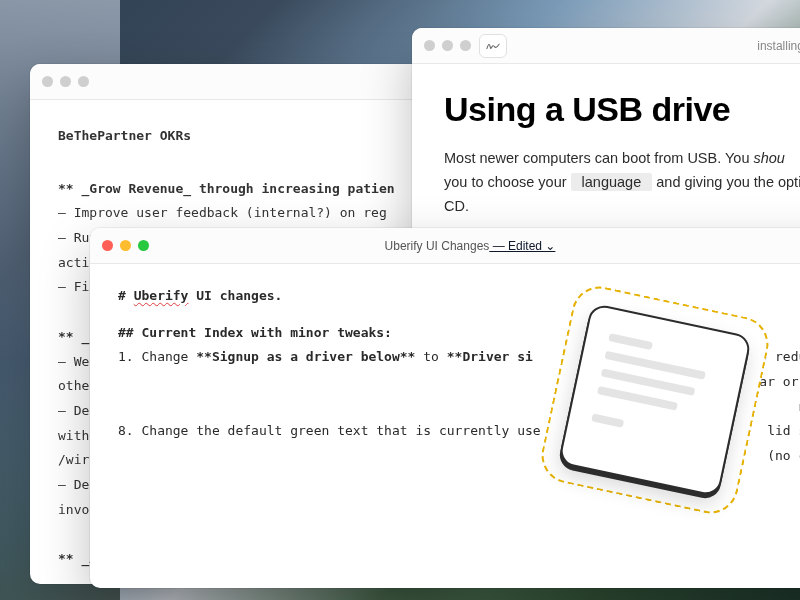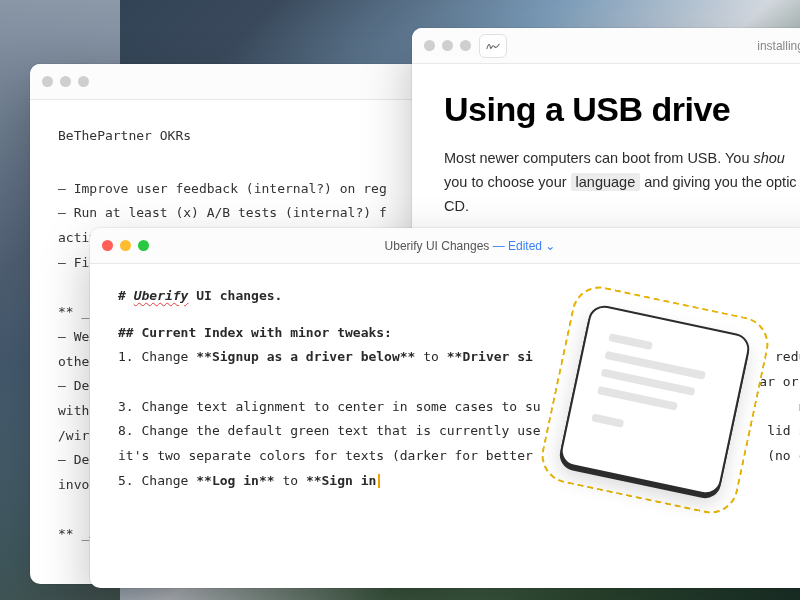--- a/index.html
+++ b/index.html
@@ -26,44 +26,44 @@
   .traffic { display: flex; gap: 7px; }
   .dot { width: 11px; height: 11px; border-radius: 50%; }
   .dot-inactive { background: #cfcfcf; }
   .dot-red { background: #ff5f57; }
   .dot-yellow { background: #febc2e; }
   .dot-green { background: #28c840; }
   .title-center {
     position: absolute; left: 0; right: 0; text-align: center;
     font-size: 12px; color: #555; pointer-events: none;
   }
-  .title-suffix { color: #3b82f6; }
+  .title-suffix { color: #0f172a; text-decoration: underline; }
 
   
   .w-btp { left: 30px; top: 64px; width: 420px; height: 520px; }
   .w-btp .content { padding: 24px 28px; font-family: ui-monospace, "SFMono-Regular", Menlo, monospace; font-size: 13px; line-height: 1.9; color: #333; }
-  .w-btp .hl { font-weight: 400; }
+  .w-btp .hl { font-weight: 700; }
   .cursor-bar { display: inline-block; width: 2px; height: 14px; background: #f2a100; vertical-align: text-bottom; margin-left: 2px; }
 
   
   .w-usb { left: 412px; top: 28px; width: 480px; height: 300px; }
   .w-usb .titlebar { justify-content: flex-start; }
   .w-usb .tool-btn { width: 28px; height: 24px; border-radius: 6px; border: 1px solid #e0e0e0; background: #fff; display: flex; align-items: center; justify-content: center; margin-left: 8px; }
   .w-usb .tool-btn svg { width: 14px; height: 12px; }
   .w-usb .title-right { margin-left: auto; font-size: 12px; color: #888; white-space: nowrap; }
   .w-usb .content { padding: 26px 32px; }
   .w-usb h1 { font-size: 34px; font-weight: 800; letter-spacing: -0.5px; margin-bottom: 18px; }
   .w-usb p { font-size: 14.5px; line-height: 1.65; color: #2c2c2c; }
-  .w-usb .kw { background: #ececec; padding: 1px 5px; border-radius: 2px; }
+  .w-usb .kw { background: #ececec; padding: 1px 11px; border-radius: 2px; }
   .w-usb em { font-style: italic; }
 
   
   .w-ub { left: 90px; top: 228px; width: 760px; height: 360px; }
   .w-ub .content { padding: 20px 28px; font-family: ui-monospace, Menlo, monospace; font-size: 13px; line-height: 1.9; color: #2a2a2a; white-space: nowrap; }
-  .w-ub .spell { text-decoration: underline wavy #e33c3c; text-decoration-thickness: 1px; text-underline-offset: 2px; font-style: italic; }
+  .w-ub .spell { text-decoration: underline wavy #e33c3c; text-decoration-thickness: 1px; text-underline-offset: 2px; }
   .w-ub .b { font-weight: 700; }
 
   
   .sticker {
     position: absolute; left: 555px; top: 300px; width: 200px; height: 200px;
     transform: rotate(12deg);
   }
   .sticker .outer {
     position: absolute; inset: 0; background: #fff; border-radius: 28px;
     border: 2px dashed #e6b100;
@@ -87,20 +87,21 @@
       <div class="dot dot-inactive"></div>
       <div class="dot dot-inactive"></div>
       <div class="dot dot-inactive"></div>
     </div>
   </div>
   <div class="content">
     <div class="hl">BeThePartner OKRs</div>
     <div style="height:14px"></div>
     <div style="height:14px"></div>
     <div id="btp-lines">
+        <div><span class="hl">** _Grow Revenue_ through increasing patien</span></div>
         <div>—  Improve user feedback (internal?) on reg</div>
         <div>—  Run at least (x) A/B tests (internal?) f</div>
         <div>activ</div>
         <div>—  Fi</div>
         <div>&nbsp;</div>
         <div><span class="hl">** _C</span></div>
         <div>—  We</div>
         <div>othe</div>
         <div>—  De</div>
         <div>with</div>
@@ -152,24 +153,24 @@
   <div class="content">
     <div>
       <span class="b"># </span><span class="b spell">Uberify</span><span class="b"> UI changes.</span>
     </div>
     <div style="height:12px"></div>
     <div class="b">## Current Index with minor tweaks:</div>
     <div id="ub-rows">
         <div style="display: flex; width: 100%; white-space: pre;"><span>1. Change <span class="b">**Signup as a driver below**</span> to <span class="b">**Driver si</span></span><span style="flex: 1 1 0%;"></span><span>too redunc</span></div>
         <div style="display: flex; width: 100%; white-space: pre;"><span style="flex: 1 1 0%;"></span><span>car or DR</span></div>
         <div style="display: flex; width: 100%; white-space: pre;"><span style="flex: 1 1 0%;"></span><span></span></div>
-        <div style="display: flex; width: 100%; white-space: pre;"><span>3. Change text alignment to center in some cases to su</span><span style="flex: 1 1 0%;"></span><span>ns.</span></div>
+        <div style="display: flex; width: 100%; white-space: pre;"><span style="flex: 1 1 0%;"></span><span>ns.</span></div>
         <div style="display: flex; width: 100%; white-space: pre;"><span>8. Change the default green text that is currently use</span><span style="flex: 1 1 0%;"></span><span>lid suc</span></div>
-        <div style="display: flex; width: 100%; white-space: pre;"><span>it's two separate colors for texts (darker for better </span><span style="flex: 1 1 0%;"></span><span>(no cha</span></div>
-        <div style="display: flex; width: 100%; white-space: pre;"><span>5. Change <span class="b">**Log in**</span> to <span class="b">**Sign in</span><span class="cursor-bar"></span></span><span style="flex: 1 1 0%;"></span><span></span></div>
+        <div style="display: flex; width: 100%; white-space: pre;"><span style="flex: 1 1 0%;"></span><span>(no cha</span></div>
+        <div style="display: flex; width: 100%; white-space: pre;"><span style="flex: 1 1 0%;"></span><span></span></div>
       </div>
   </div>
 </div>
 
 <div class="sticker">
   <div class="outer"></div>
   <div class="card">
     <div class="line" style="width:38%"></div>
     <div class="line" style="width:88%"></div>
     <div class="line" style="width:82%"></div>

